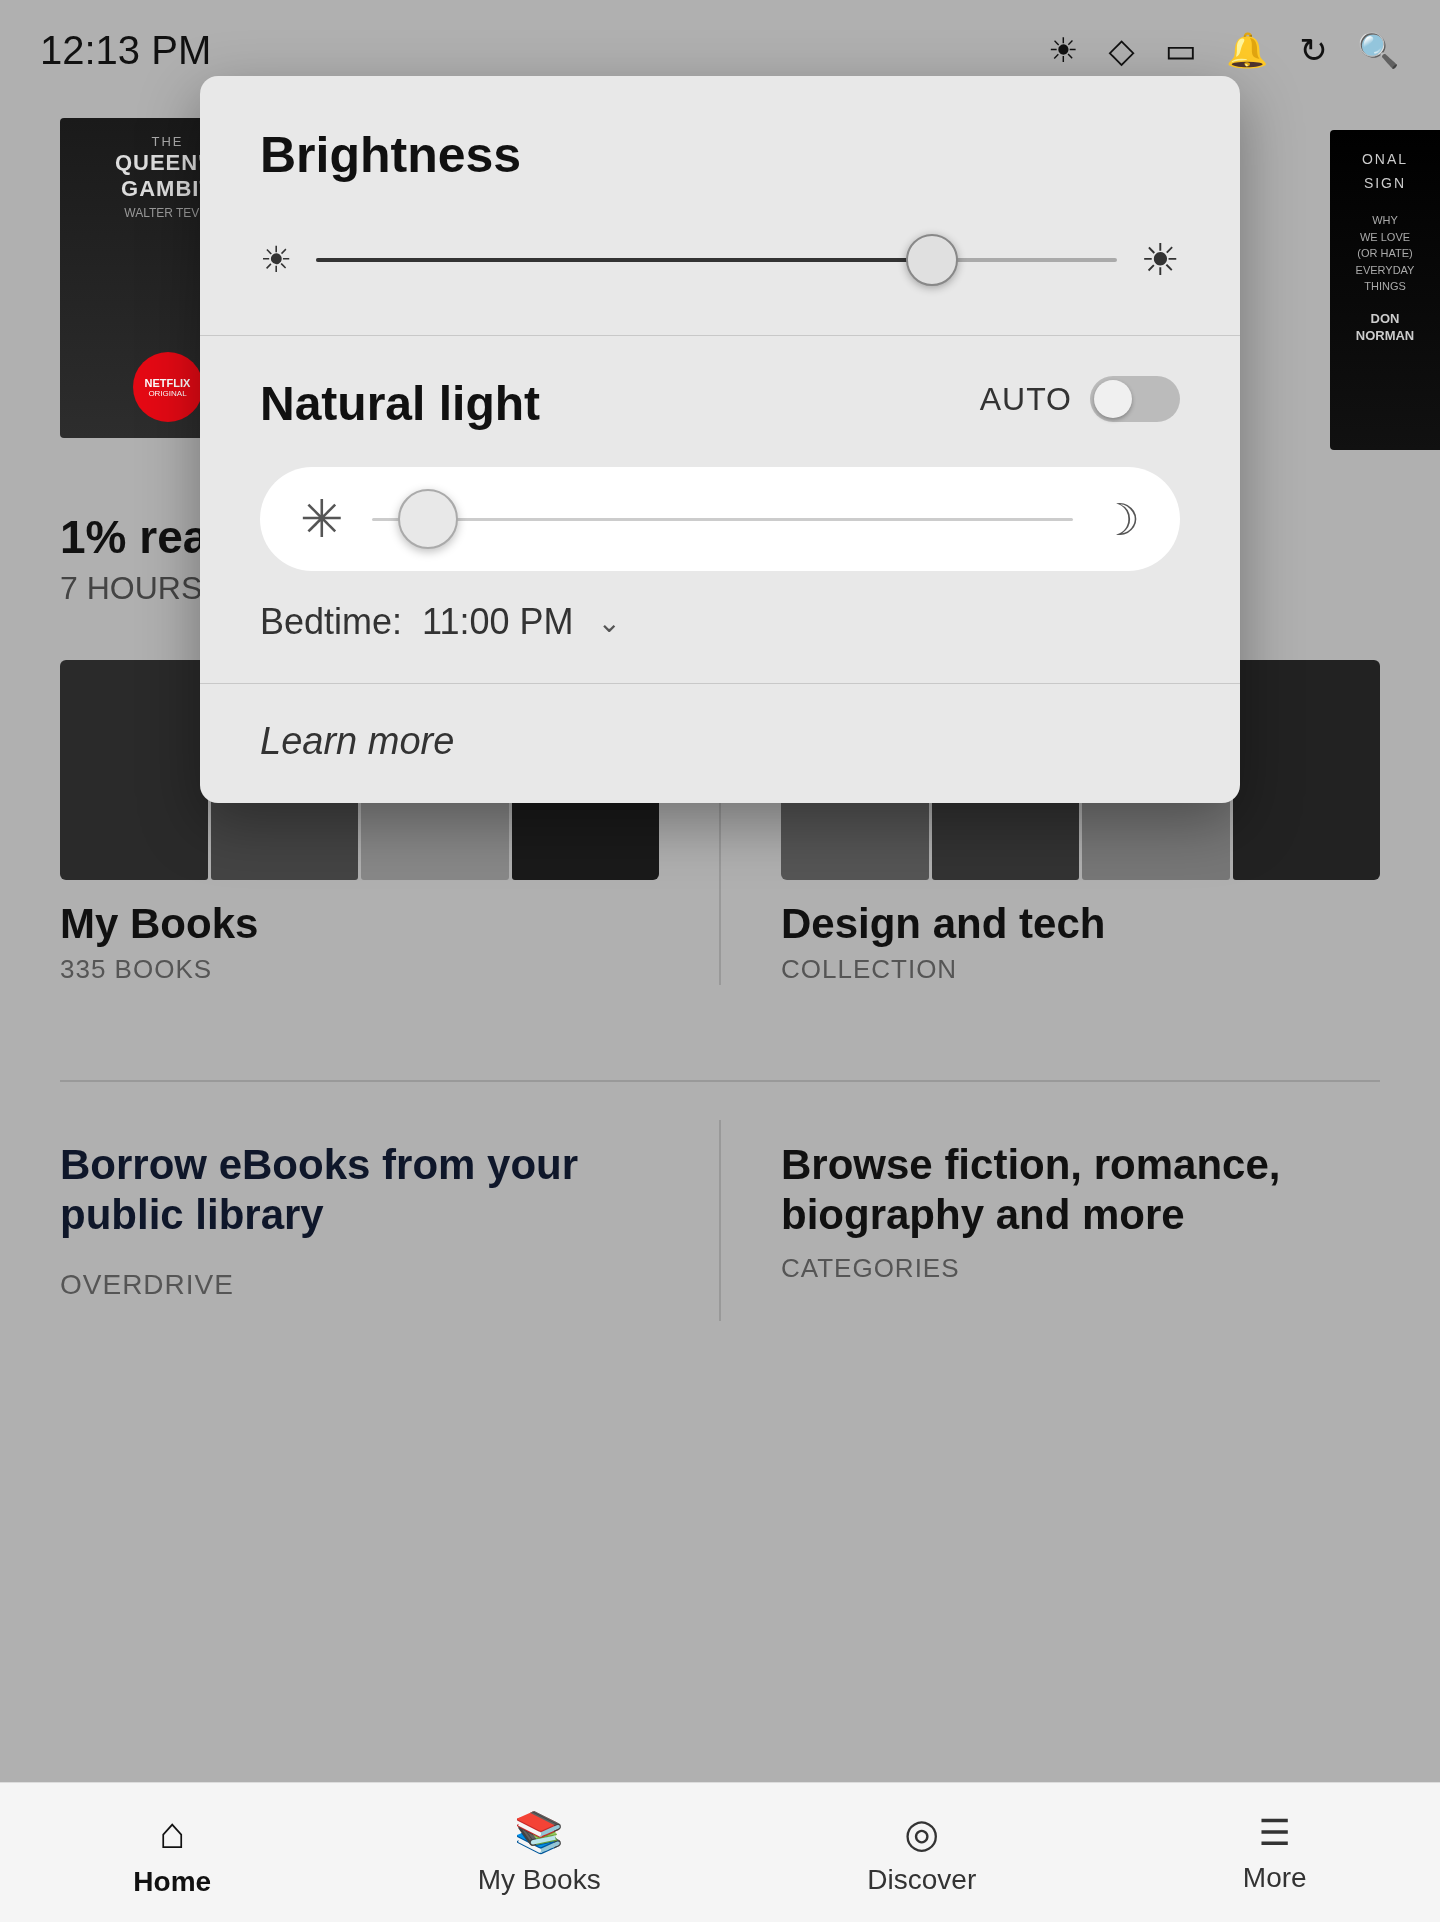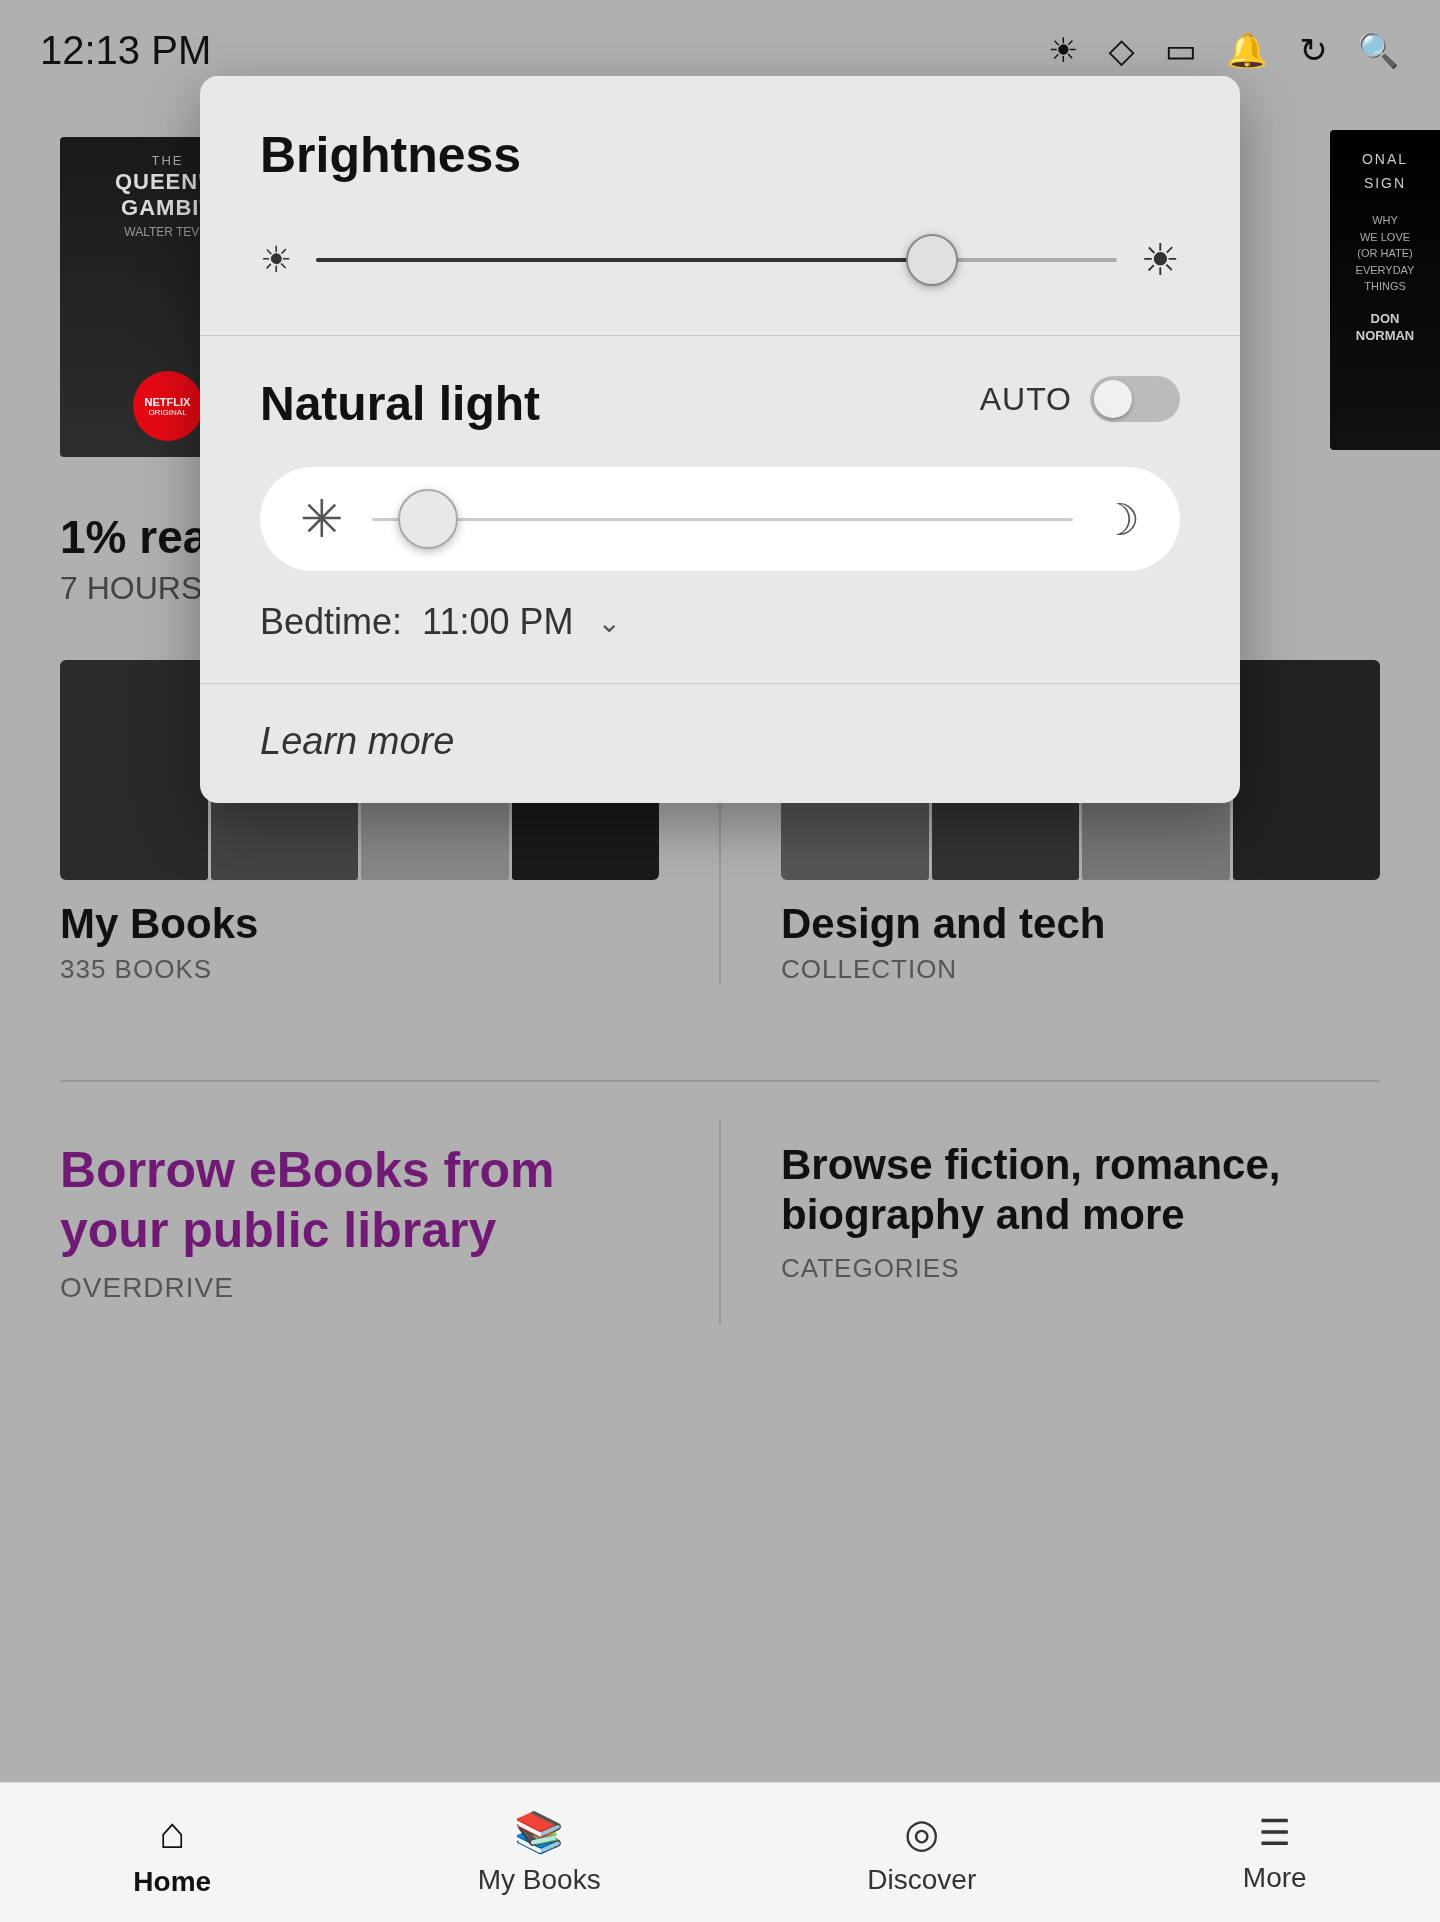--- a/index.html
+++ b/index.html
@@ -311,21 +311,21 @@
       text-decoration: none;
     }
 
     
     .queens-gambit-book {
       width: 215px;
       height: 320px;
       background: linear-gradient(180deg, #1a1a1a 0%, #2d2d2d 100%);
       position: absolute;
       left: 60px;
-      top: 137px;
+      top: 118px;
       border-radius: 4px;
       overflow: hidden;
       display: flex;
       flex-direction: column;
       align-items: center;
       justify-content: space-between;
       padding: 16px 12px;
     }
 
     .right-book {
@@ -408,21 +408,21 @@
     </div>
     <div style="font-size:42px;font-weight:600;color:#111;">Design and tech</div>
     <div style="font-size:26px;color:#555;text-transform:uppercase;letter-spacing:1px;margin-top:6px;">COLLECTION</div>
   </div>
 </div>
 
 <div style="position:absolute;top:1080px;left:60px;right:60px;height:2px;background:#999;"></div>
 
 <div style="position:absolute;top:1100px;left:0;right:0;display:flex;">
   <div style="flex:1;padding:40px 60px;">
-    <div style="font-size:50px;font-weight:600;color:#701a75;line-height:1.2;margin-bottom:12px;">Borrow eBooks from your public library</div>
+    <div style="font-size:42px;font-weight:600;color:#0f172a;line-height:1.2;margin-bottom:28px;">Borrow eBooks from your public library</div>
     <div style="font-size:28px;color:#555;text-transform:uppercase;letter-spacing:1px;">OVERDRIVE</div>
   </div>
   <div style="width:2px;background:#999;margin:20px 0;"></div>
   <div style="flex:1;padding:40px 60px;">
     <div style="font-size:42px;font-weight:600;color:#111;line-height:1.2;margin-bottom:12px;">Browse fiction, romance, biography and more</div>
     <div style="font-size:26px;color:#555;text-transform:uppercase;letter-spacing:1px;">CATEGORIES</div>
   </div>
 </div>
 
 <div class="bottom-nav">

